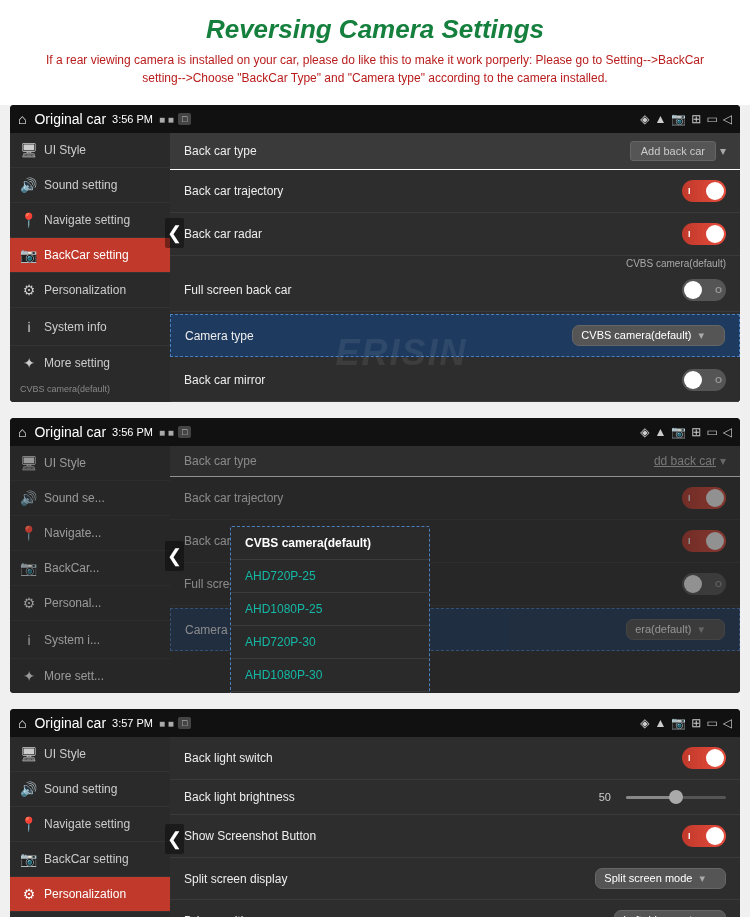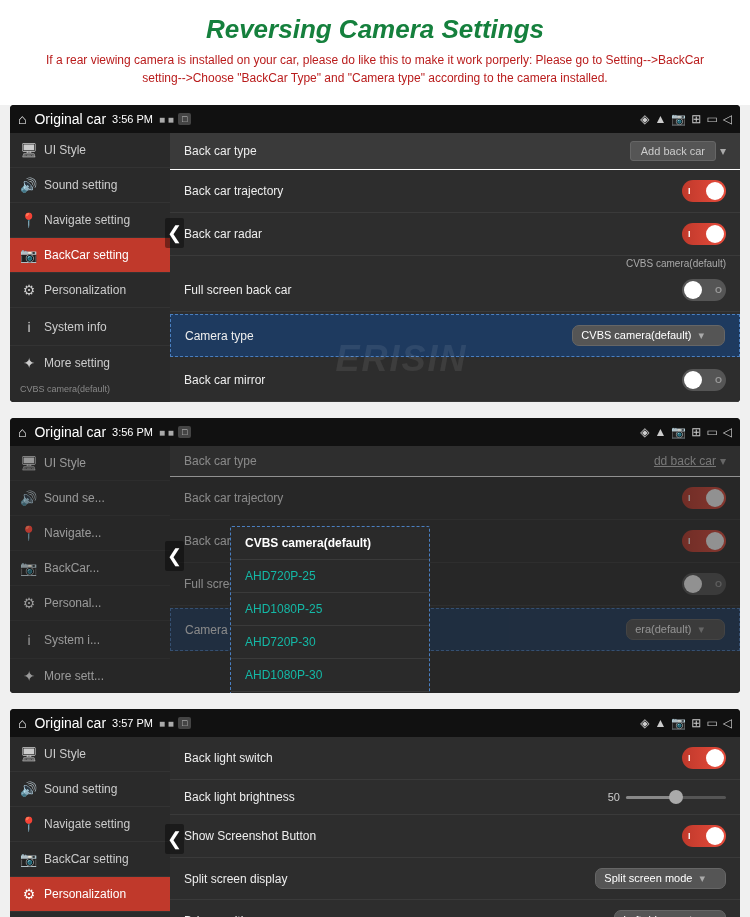--- a/index.html
+++ b/index.html
@@ -210,36 +210,36 @@
       font-size: 12px;
       cursor: pointer;
       border-bottom: 1px solid #3a3a3a;
     }
     .dropdown-popup-item:last-child { border-bottom: none; }
     .dropdown-popup-item.selected { color: #fff; font-weight: bold; }
 
     
     .erisin-watermark {
       position: absolute;
-      bottom: 22px;
+      bottom: 28px;
       left: 50%;
       transform: translateX(-30%);
       color: rgba(255,255,255,0.08);
       font-size: 36px;
       font-style: italic;
       font-weight: bold;
       letter-spacing: 2px;
       pointer-events: none;
     }
 
     
     .slider-container {
       display: flex;
       align-items: center;
-      gap: 0;
+      gap: 9px;
       flex: 1;
       justify-content: flex-end;
     }
     .slider-track {
       width: 100px;
       height: 3px;
       background: #555;
       border-radius: 2px;
       position: relative;
     }

